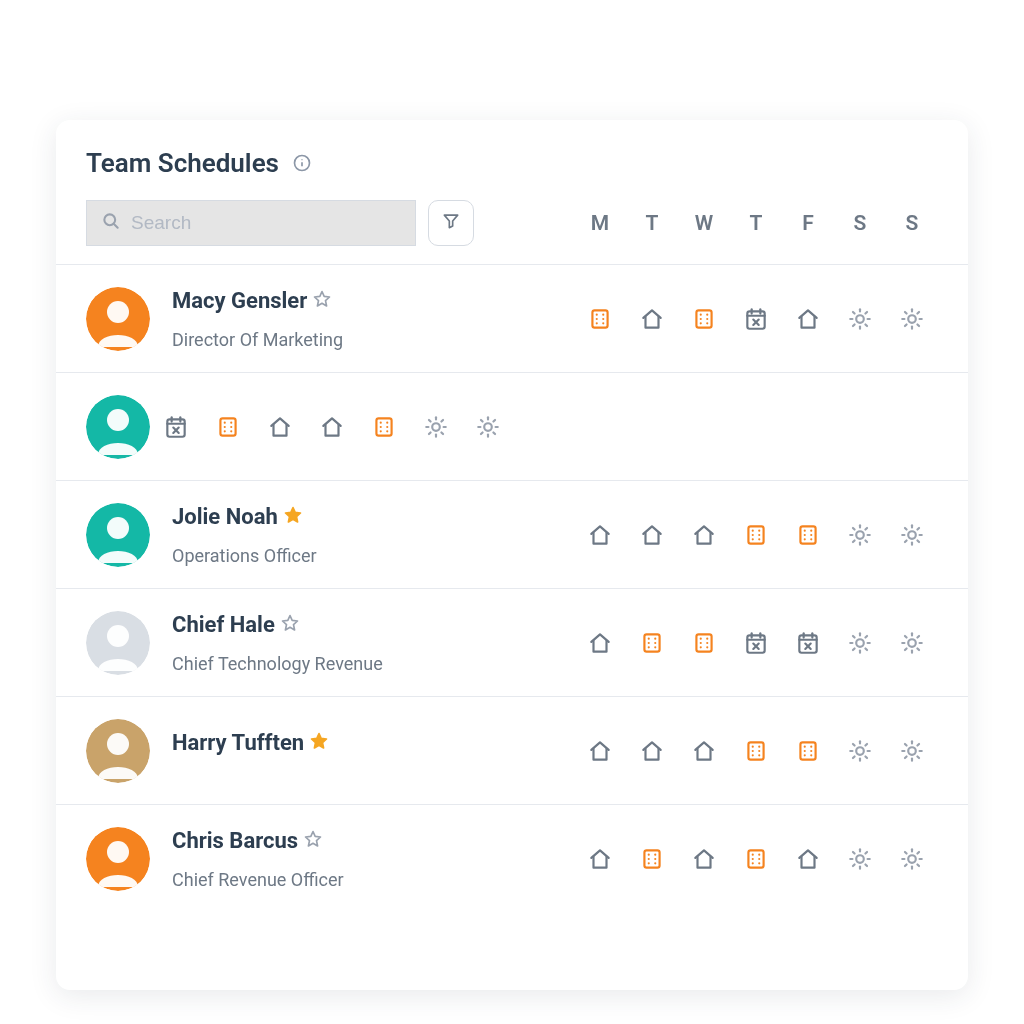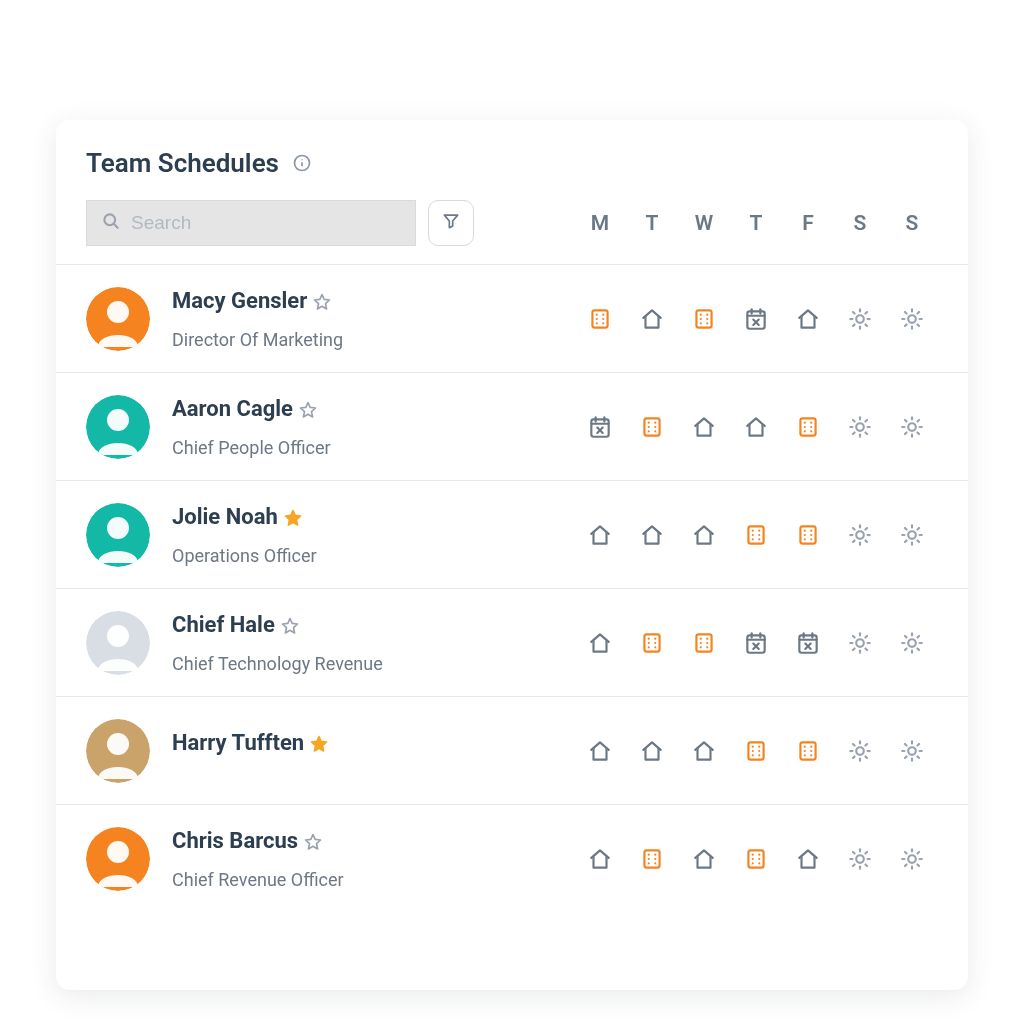--- a/index.html
+++ b/index.html
@@ -99,21 +99,21 @@
     overflow: hidden;
   }
   .avatar svg { width: 100%; height: 100%; }
   .person {
     margin-left: 22px;
     flex: 1;
     min-width: 0;
   }
   .name-row {
     display: flex;
-    align-items: flex-end;
+    align-items: flex-start;
     gap: 4px;
   }
   .name {
     font-size: 22px;
     font-weight: 700;
     color: #2d3e50;
   }
   .role {
     font-size: 18px;
     color: #6d7885;
@@ -289,31 +289,20 @@
         </div>
       </div>
       <div class="row">
         <div class="avatar">
           <svg viewBox="0 0 64 64">
             <circle cx="32" cy="32" r="32" fill="#14b8a6"></circle>
             <circle cx="32" cy="25" r="11" fill="#ffffff" opacity="0.95"></circle>
             <path d="M12 60 C12 44 52 44 52 60 Z" fill="#ffffff" opacity="0.95"></path>
           </svg>
         </div>
-        <div class="person">
-          <div class="name-row">
-            <div class="name">Aaron Cagle</div>
-            <div class="star">
-              <svg viewBox="0 0 24 24" width="20" height="20" fill="none" stroke="#9aa2ae" stroke-width="2" stroke-linejoin="round">
-                <polygon points="12 3 14.6 8.9 21 9.6 16.2 14 17.5 20.4 12 17.2 6.5 20.4 7.8 14 3 9.6 9.4 8.9 12 3"></polygon>
-              </svg>
-            </div>
-          </div>
-          <div class="role">Chief People Officer</div>
-        </div>
         <div class="schedule">
           <div class="cell">
             <span class="ic gray">
               <svg viewBox="0 0 24 24" width="26" height="26" fill="none" stroke="currentColor" stroke-width="2" stroke-linecap="round" stroke-linejoin="round">
                 <rect x="4" y="5" width="16" height="16" rx="2"></rect>
                 <line x1="4" y1="9" x2="20" y2="9"></line>
                 <line x1="8" y1="3" x2="8" y2="7"></line>
                 <line x1="16" y1="3" x2="16" y2="7"></line>
                 <line x1="9.5" y1="12.5" x2="14.5" y2="17.5"></line>
                 <line x1="14.5" y1="12.5" x2="9.5" y2="17.5"></line>

